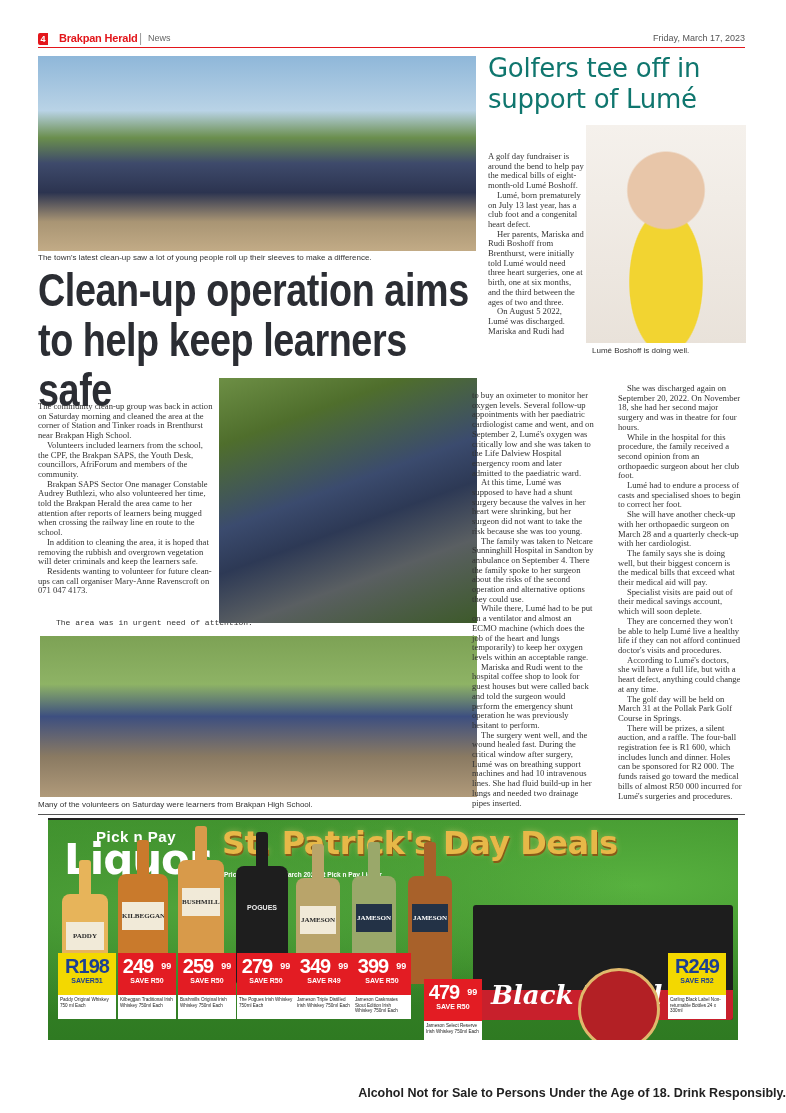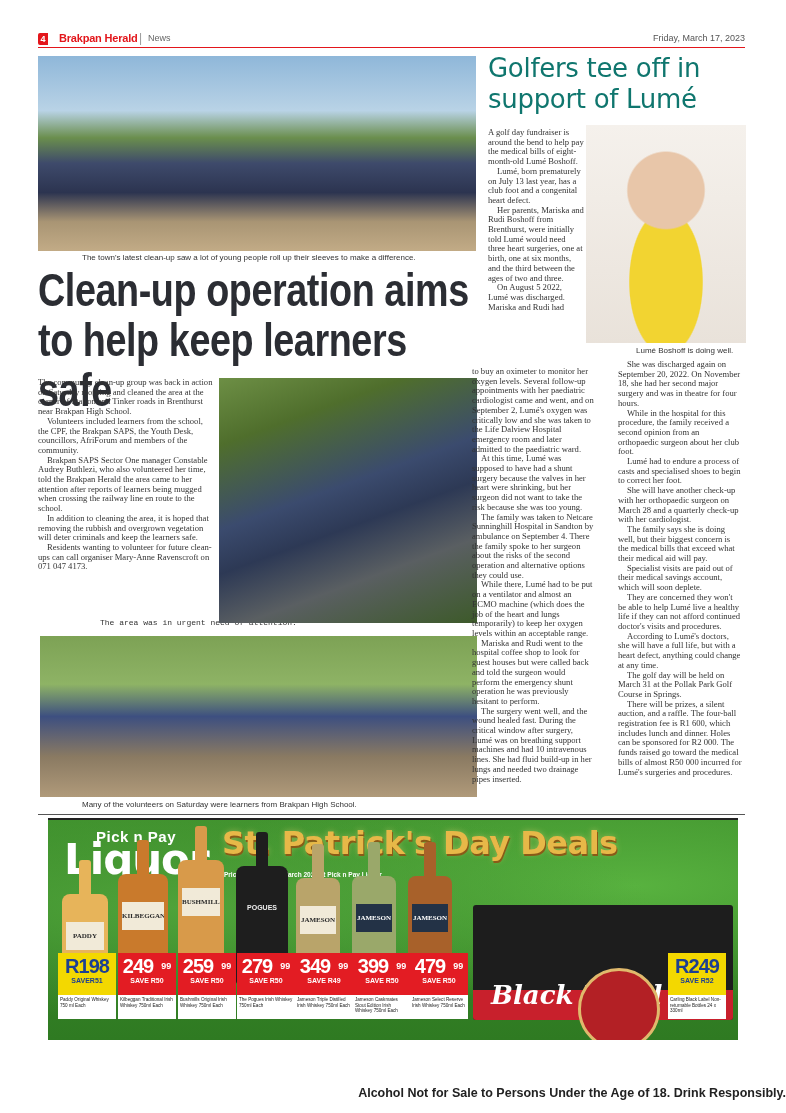--- a/index.html
+++ b/index.html
@@ -19,24 +19,24 @@
       linear-gradient(180deg, #8fb7d9 0%, #b9d3e6 28%, #6a8e4d 42%, #3e4a6b 55%, #2c3450 70%, #a99574 85%, #c2ab86 100%); }
   .photo2 { left: 219px; top: 378px; width: 258px; height: 245px; background:
       linear-gradient(160deg, #6d8f45 0%, #4f6e2c 20%, #3b4b6e 45%, #2d3955 58%, #5a5f62 75%, #3d5a2a 100%); }
   .photo3 { left: 40px; top: 636px; width: 437px; height: 161px; background:
       linear-gradient(180deg, #7da255 0%, #8eb365 30%, #3d4f80 50%, #8a7a62 75%, #b09a7a 100%); }
   .photo4 { left: 586px; top: 125px; width: 160px; height: 218px; background:
       radial-gradient(circle at 50% 30%, #e8c6a9 0 22%, transparent 23%),
       radial-gradient(ellipse at 50% 72%, #f2d431 0 32%, transparent 33%),
       linear-gradient(180deg, #f5f1ec 0%, #e9e2da 100%); }
 
-  .caption { font: 8px "Liberation Sans", sans-serif; color: #333; white-space: nowrap; margin-left: 44px; }
+  .caption { font: 8px "Liberation Sans", sans-serif; color: #333; white-space: nowrap; }
   .headline { left: 38px; top: 265px; width: 445px; font: bold 46px "Liberation Sans Narrow", "Liberation Sans", sans-serif; line-height: 50px; color: #2b2d33; letter-spacing: -0.5px; transform: scaleX(0.82); transform-origin: left top; width: 545px; }
 
-  .body-col { font: 8.6px "Liberation Serif", serif; line-height: 9.7px; color: #333; text-align: left; }
+  .body-col { font: 8.6px "Liberation Serif", serif; line-height: 9.7px; color: #333; text-align: left; margin-top: 24px; }
   .body-col p { text-indent: 9px; }
   .body-col p.first { text-indent: 0; }
 
   .golf-title { left: 488px; top: 53px; width: 260px; font: 26px "DejaVu Sans", sans-serif; line-height: 31px; color: #0f766e; letter-spacing: -0.3px; }
 
   
   .ad { left: 48px; top: 818px; width: 690px; height: 222px; background:
       radial-gradient(ellipse at 20% 40%, #4fa33a 0%, transparent 60%),
       radial-gradient(ellipse at 85% 30%, #58b23f 0%, transparent 55%),
       linear-gradient(180deg, #3e8f2c 0%, #2f7a22 100%); border-top: 2px solid #222; overflow: hidden; }
@@ -189,21 +189,21 @@
   <div class="price-tag" style="left:247px;">
     <div class="pt-price"><span>349</span><sup>99</sup></div>
     <div class="pt-save">SAVE R49</div>
     <div class="pt-desc">Jameson Triple Distilled Irish Whiskey 750ml Each</div>
   </div>
   <div class="price-tag" style="left:305px;">
     <div class="pt-price"><span>399</span><sup>99</sup></div>
     <div class="pt-save">SAVE R50</div>
     <div class="pt-desc">Jameson Caskmates Stout Edition Irish Whiskey 750ml Each</div>
   </div>
-  <div class="price-tag" style="left:362px;">
+  <div class="price-tag" style="left:376px;margin-top:26px;">
     <div class="pt-price"><span>479</span><sup>99</sup></div>
     <div class="pt-save">SAVE R50</div>
     <div class="pt-desc">Jameson Select Reserve Irish Whiskey 750ml Each</div>
   </div>
   <div class="price-tag yellow" style="left:620px;">
     <div class="pt-price"><span>R249</span></div>
     <div class="pt-save">SAVE R52</div>
     <div class="pt-desc">Carling Black Label Non-returnable Bottles 24 x 330ml</div>
   </div>
 </div>

